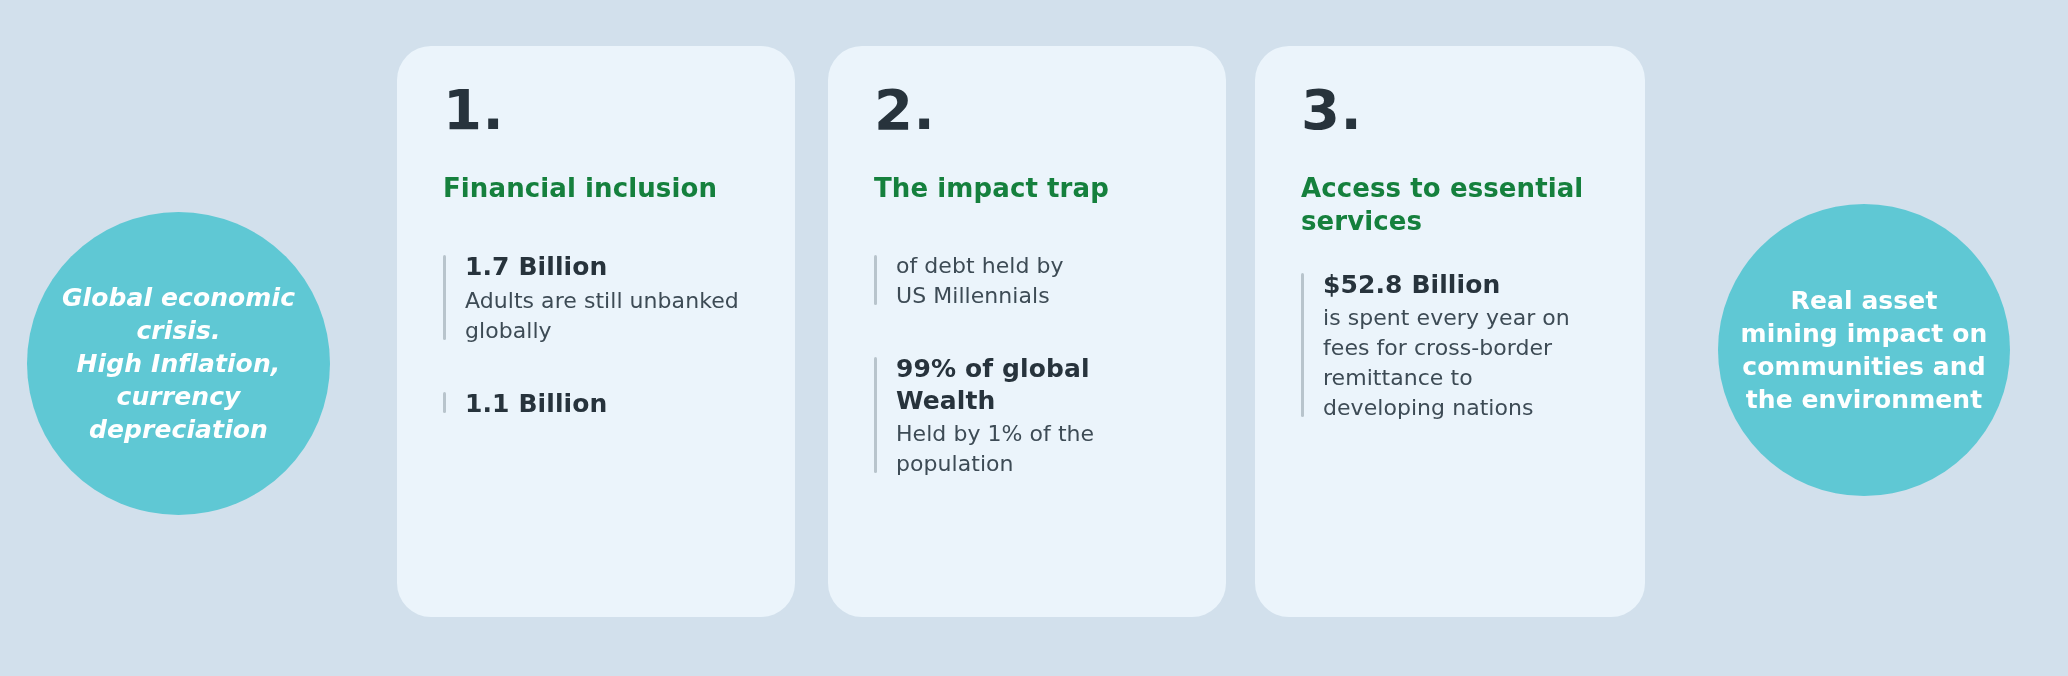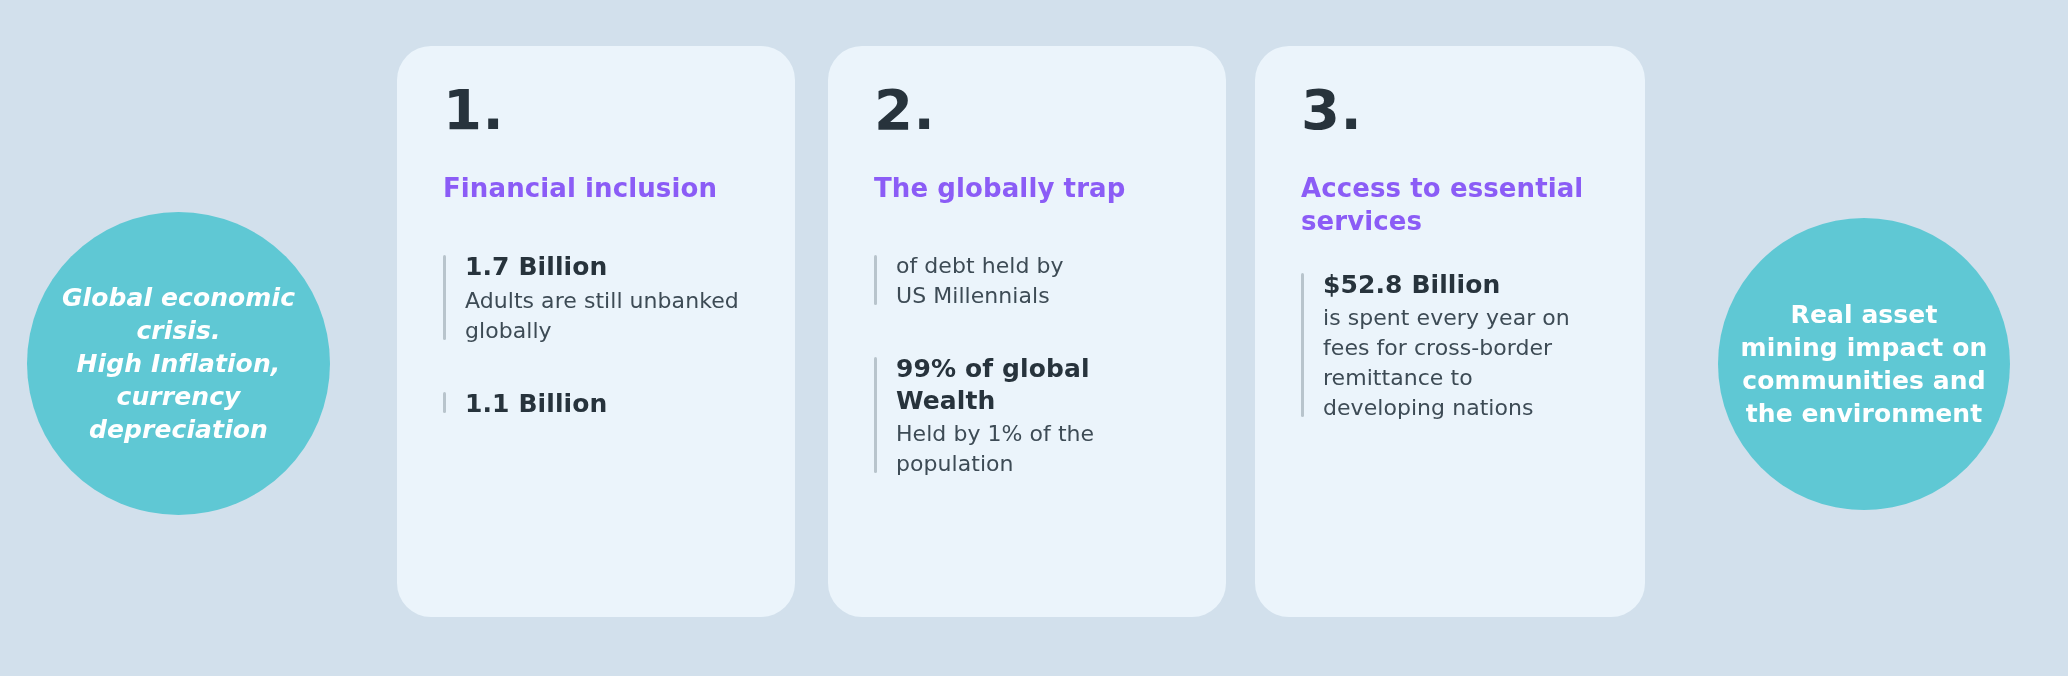--- a/index.html
+++ b/index.html
@@ -34,21 +34,21 @@
   .circle-left {
     left: 27px;
     top: 212px;
     width: 303px;
     height: 303px;
     padding: 0 26px;
     font-style: italic;
   }
   .circle-right {
     left: 1718px;
-    top: 218px;
+    top: 204px;
     width: 292px;
     height: 292px;
     padding: 0 20px;
   }
   .circle-text {
     color: #ffffff;
     font-size: 25px;
     font-weight: bold;
     line-height: 1.32;
     text-align: center;
@@ -75,21 +75,21 @@
     font-weight: bold;
     color: #27333c;
     line-height: 1.0;
     margin: 0 0 34px 0;
     letter-spacing: 0.5px;
   }
 
   .card-title {
     font-size: 26px;
     font-weight: bold;
-    color: #8b5cf6;
+    color: #15803d;
     line-height: 1.28;
     margin: 0 0 46px 0;
     letter-spacing: 0.1px;
     max-width: 300px;
   }
   .card-3 .card-title { margin-bottom: 30px; }
 
   
   .stat {
     position: relative;
@@ -141,21 +141,21 @@
       <div class="stat-value">1.7 Billion</div>
       <div class="stat-desc">Adults are still unbanked globally</div>
     </div>
     <div class="stat">
       <div class="stat-value">1.1 Billion</div>
     </div>
   </div>
 
   <div class="card card-2">
     <div class="card-number">2.</div>
-    <div class="card-title">The globally trap</div>
+    <div class="card-title">The impact trap</div>
     <div class="stat">
       <div class="stat-desc">of debt held by
 US Millennials</div>
     </div>
     <div class="stat">
       <div class="stat-value">99% of global Wealth</div>
       <div class="stat-desc">Held by 1% of the population</div>
     </div>
   </div>
 

